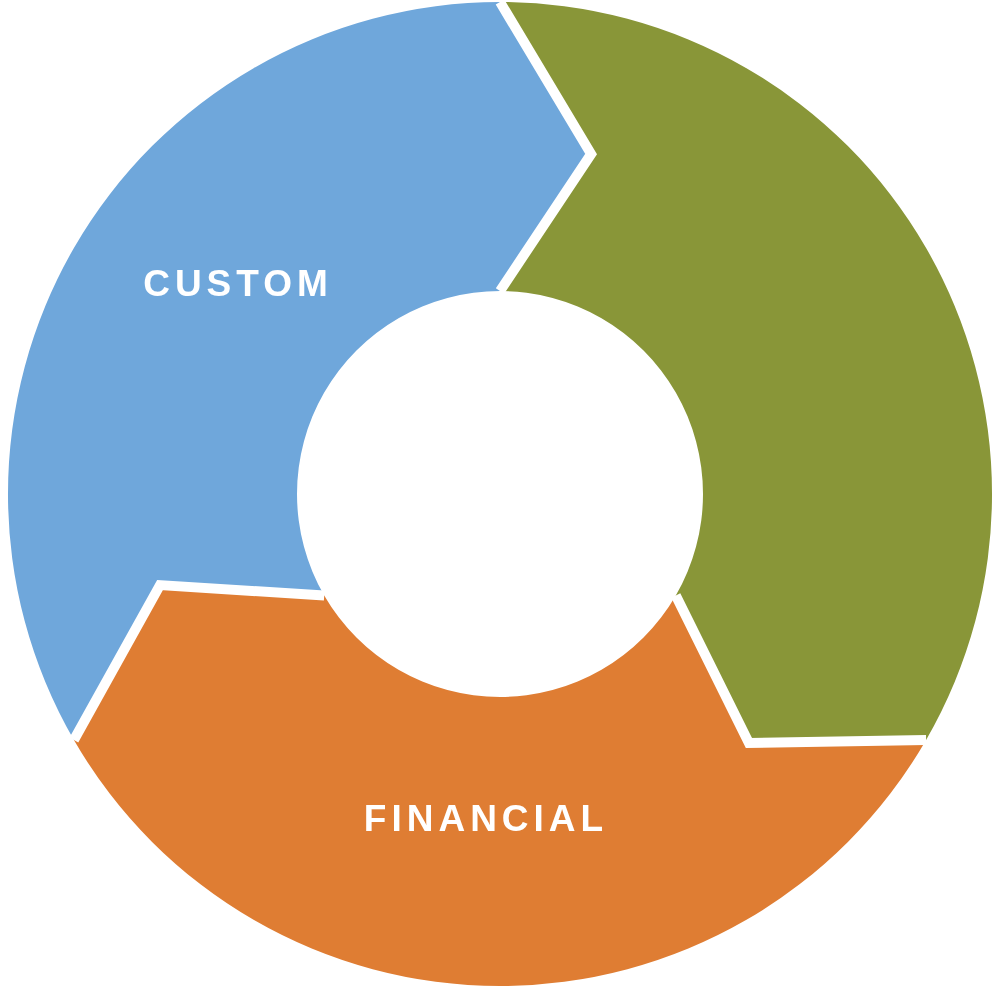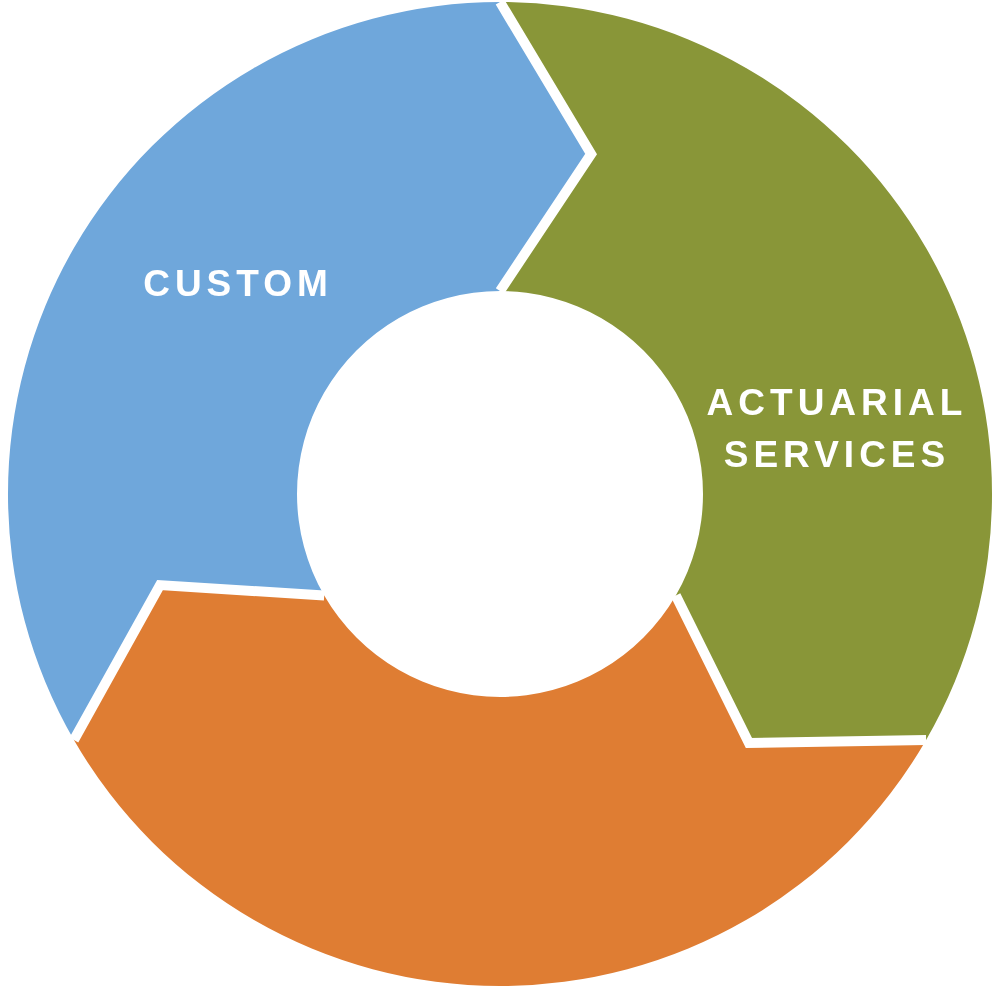--- a/index.html
+++ b/index.html
@@ -45,21 +45,18 @@
 
     <path class="gap-line" d="M 500,2 L 591.1,154 L 500,291" stroke="#FFFFFF"></path>
     <path class="gap-line" d="M 926.1,740 L 748.9,742.9 L 675.8,595.5" stroke="#FFFFFF"></path>
     <path class="gap-line" d="M 73.9,740 L 160,585.1 L 324.2,595.5" stroke="#FFFFFF"></path>
   </svg>
 
   <div class="seg-label label-custom">
     <span>CUSTOM</span>
   </div>
 
-  <div class="seg-label label-actuarial">
-    <span>ACTUARIAL</span>
-    <span>SERVICES</span>
-  </div>
 
   <div class="seg-label label-financial">
+    <span>FINANCIAL</span>
   </div>
 
 </div>
 
 </body></html>

